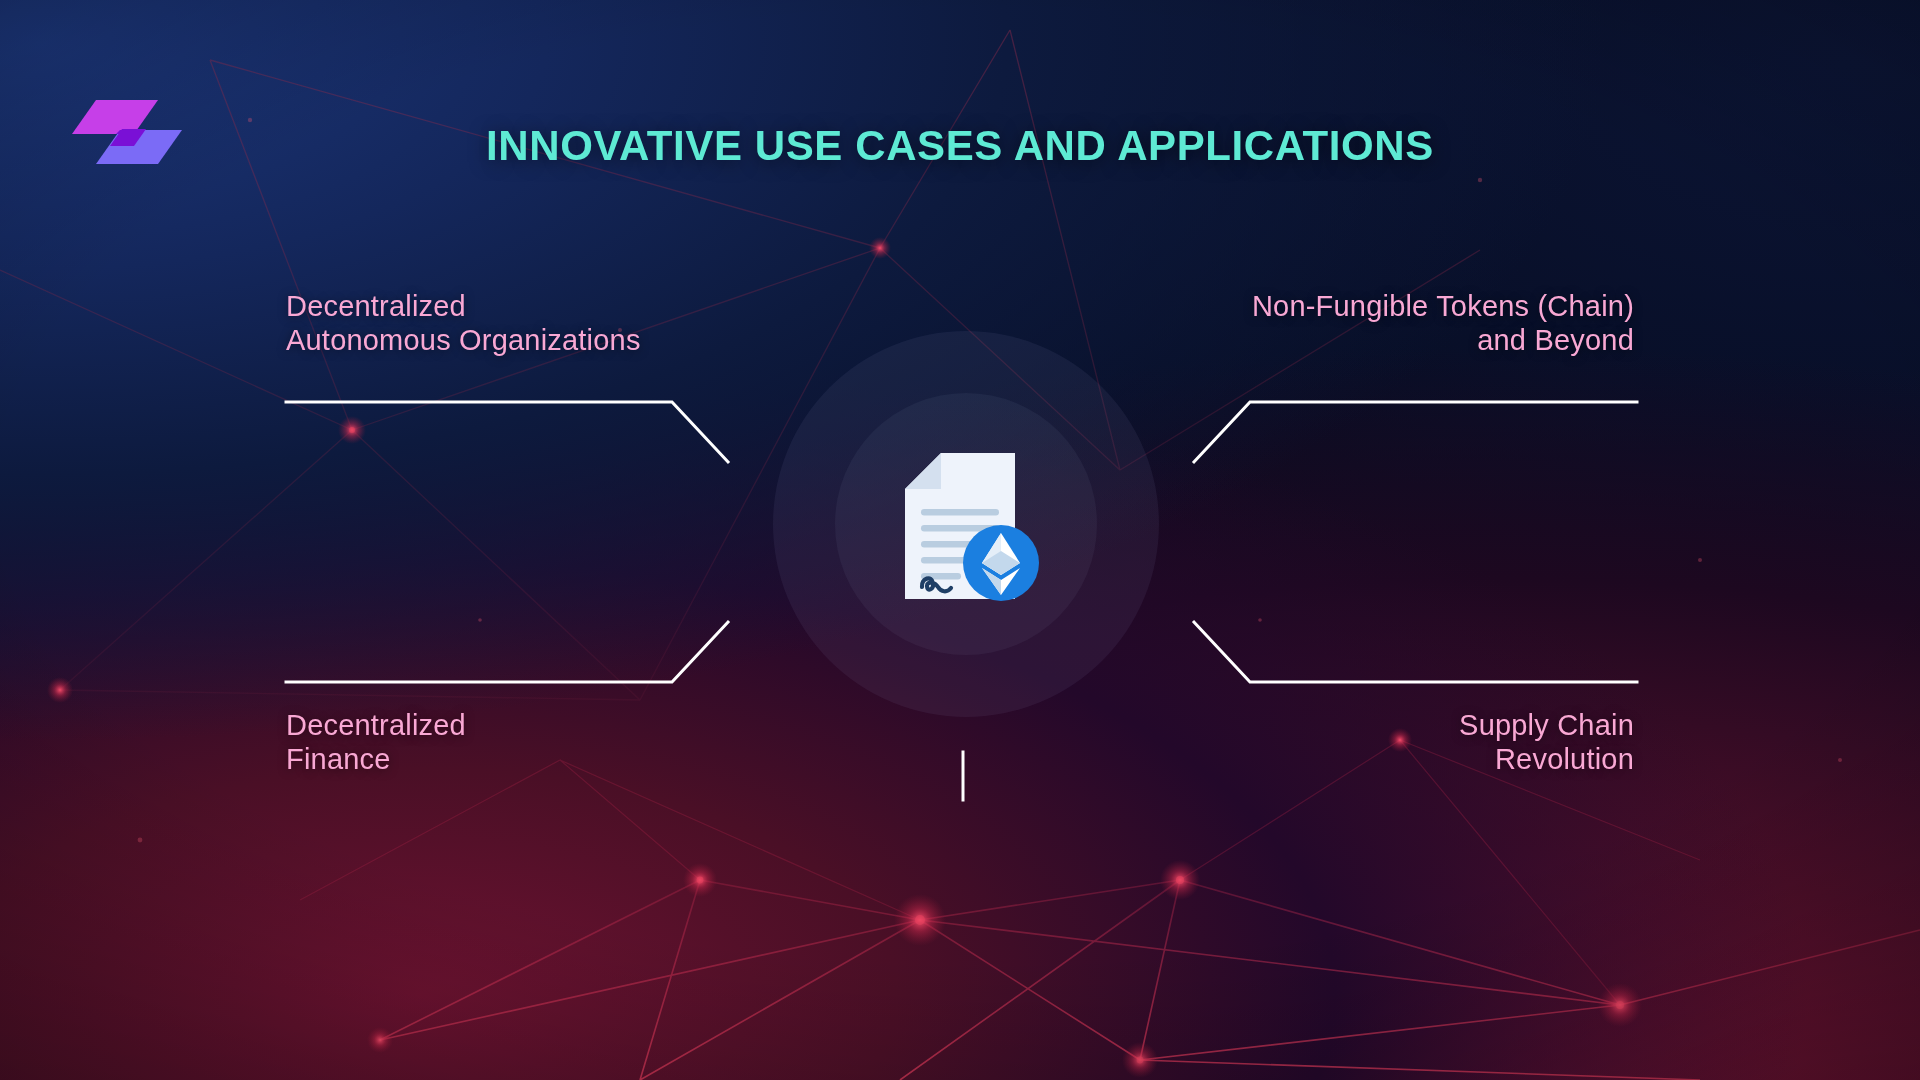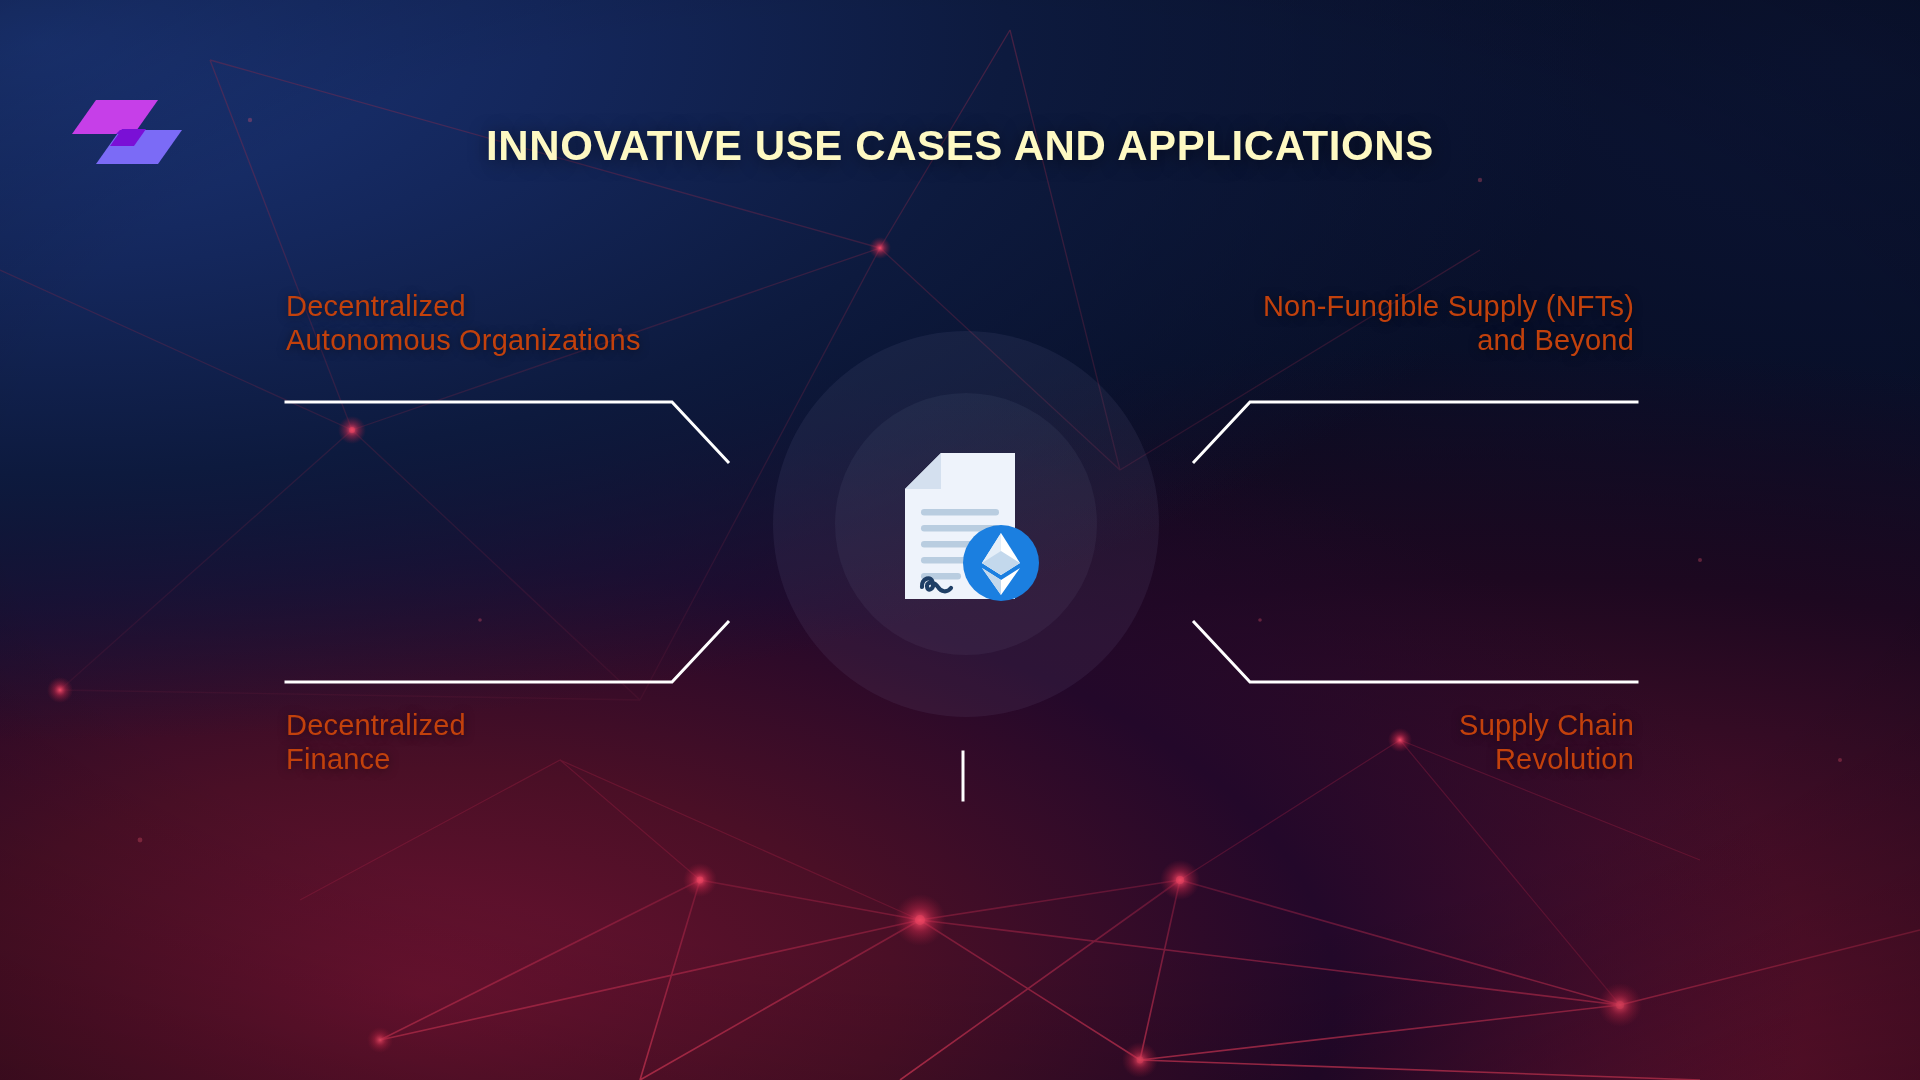--- a/index.html
+++ b/index.html
@@ -33,21 +33,21 @@
 
   
   .logo { position:absolute; left:72px; top:96px; width:110px; height:72px; }
 
   
   .title {
     position:absolute; top:122px; left:0; width:1920px;
     text-align:center;
     font-size:42px; font-weight:bold;
     letter-spacing:0.6px;
-    color:#fef9c3;
+    color:#5eead4;
     font-family:"Liberation Sans", sans-serif;
     text-shadow:0 2px 18px rgba(0,0,0,0.55);
   }
 
   
   .hub { position:absolute; left:773px; top:331px; width:386px; height:386px; }
   .halo-outer {
     position:absolute; inset:0; border-radius:50%;
     background:rgba(168,178,222,0.075);
   }
@@ -56,21 +56,21 @@
     border-radius:50%;
     background:rgba(178,188,230,0.062);
   }
   .hub-icon {
     position:absolute; left:102px; top:104px; width:182px; height:182px;
   }
 
   
   .label {
     position:absolute;
-    color:#c2410c;
+    color:#f9a8d4;
     font-size:29px;
     line-height:1.17;
     font-weight:400;
     letter-spacing:0.2px;
     white-space:pre-line;
     font-family:"Liberation Sans", sans-serif;
     text-shadow:0 1px 10px rgba(0,0,0,0.5);
   }
   .lbl-dao    { left:286px;  top:290px;  text-align:left;  width:520px; }
   .lbl-defi   { left:286px;  top:709px;  text-align:left;  width:520px; }
@@ -199,20 +199,20 @@
       <path d="M126,98 L145,128 L126,140 L107,128 Z" fill="#ffffff"></path>
       <path d="M126,98 L126,140 L107,128 Z" fill="#e4eef8"></path>
       <path d="M107,133 L126,145 L145,133 L126,160 Z" fill="#ffffff"></path>
       <path d="M107,133 L126,145 L126,160 Z" fill="#c3d8ec"></path>
       <path d="M107,128 L126,116 L145,128 L126,140 Z" fill="#c3d8ec"></path>
     </svg>
   </div>
 
   <div class="label lbl-dao">Decentralized
 Autonomous Organizations</div>
-  <div class="label lbl-nft">Non-Fungible Supply (NFTs)
+  <div class="label lbl-nft">Non-Fungible Tokens (Chain)
 and Beyond</div>
   <div class="label lbl-defi">Decentralized
 Finance</div>
   <div class="label lbl-supply">Supply Chain
 Revolution</div>
 
 </div>
 
 </body></html>

